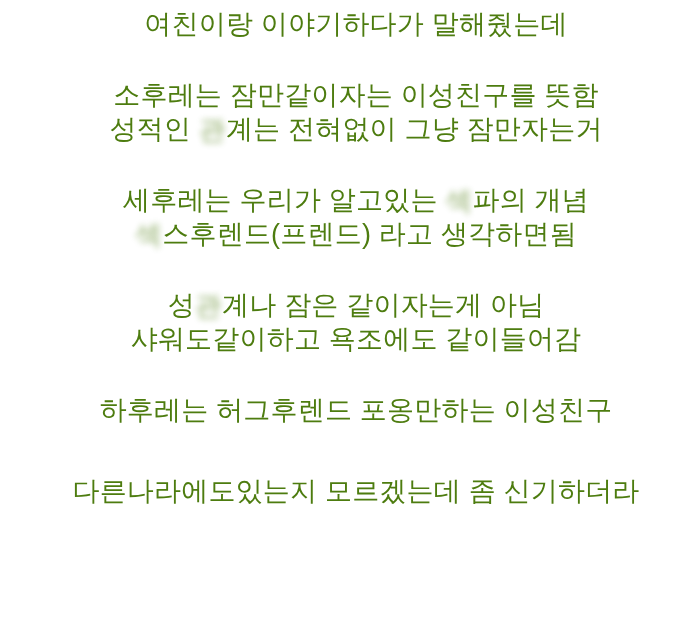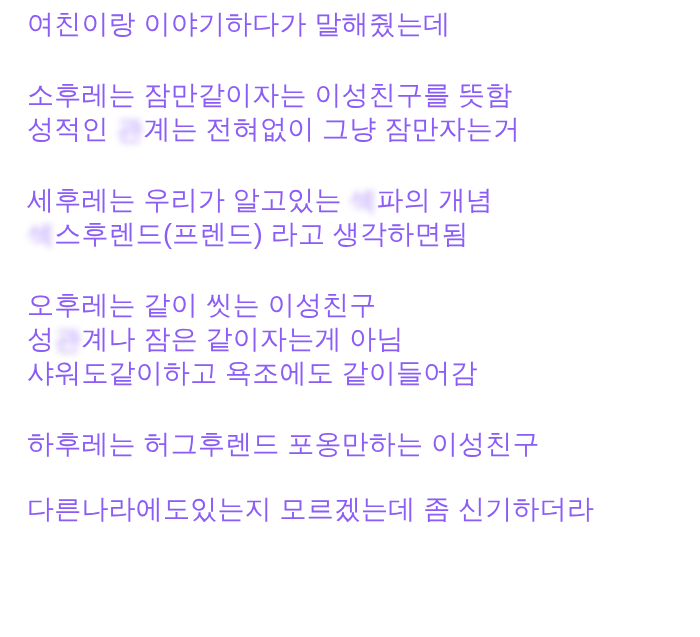--- a/index.html
+++ b/index.html
@@ -25,50 +25,49 @@
     font-size: 27px;
     line-height: 34px;
     font-weight: 500;
     color: #1b1b1b;
     letter-spacing: 0.2px;
   }
   .para + .para {
     margin-top: 37px;
   }
   .para:last-child {
-    margin-top: 31px;
+    margin-top: 47px;
   }
   .line {
     white-space: nowrap;
   }
   .censored {
     display: inline-block;
     filter: blur(3px);
     opacity: 0.65;
     transform: translateY(1px);
   }
 </style>
 </head>
 <body>
 
 <div class="page">
-  <div class="post-body" style="color: #8b5cf6;">
+  <div class="post-body" style="color: #4d7c0f; text-align: center;">
       <div class="para">
         <div class="line"><span class="">여친이랑 이야기하다가 말해줬는데</span></div>
       </div>
       <div class="para">
         <div class="line"><span class="">소후레는 잠만같이자는 이성친구를 뜻함</span></div>
         <div class="line"><span class="">성적인 </span><span class="censored">관</span><span class="">계는 전혀없이 그냥 잠만자는거</span></div>
       </div>
       <div class="para">
         <div class="line"><span class="">세후레는 우리가 알고있는 </span><span class="censored">섹</span><span class="">파의 개념</span></div>
         <div class="line"><span class="censored">섹</span><span class="">스후렌드(프렌드) 라고 생각하면됨</span></div>
       </div>
       <div class="para">
-        <div class="line"><span class="">오후레는 같이 씻는 이성친구</span></div>
         <div class="line"><span class="">성</span><span class="censored">관</span><span class="">계나 잠은 같이자는게 아님</span></div>
         <div class="line"><span class="">샤워도같이하고 욕조에도 같이들어감</span></div>
       </div>
       <div class="para">
         <div class="line"><span class="">하후레는 허그후렌드 포옹만하는 이성친구</span></div>
       </div>
       <div class="para">
         <div class="line"><span class="">다른나라에도있는지 모르겠는데 좀 신기하더라</span></div>
       </div>
     </div>

